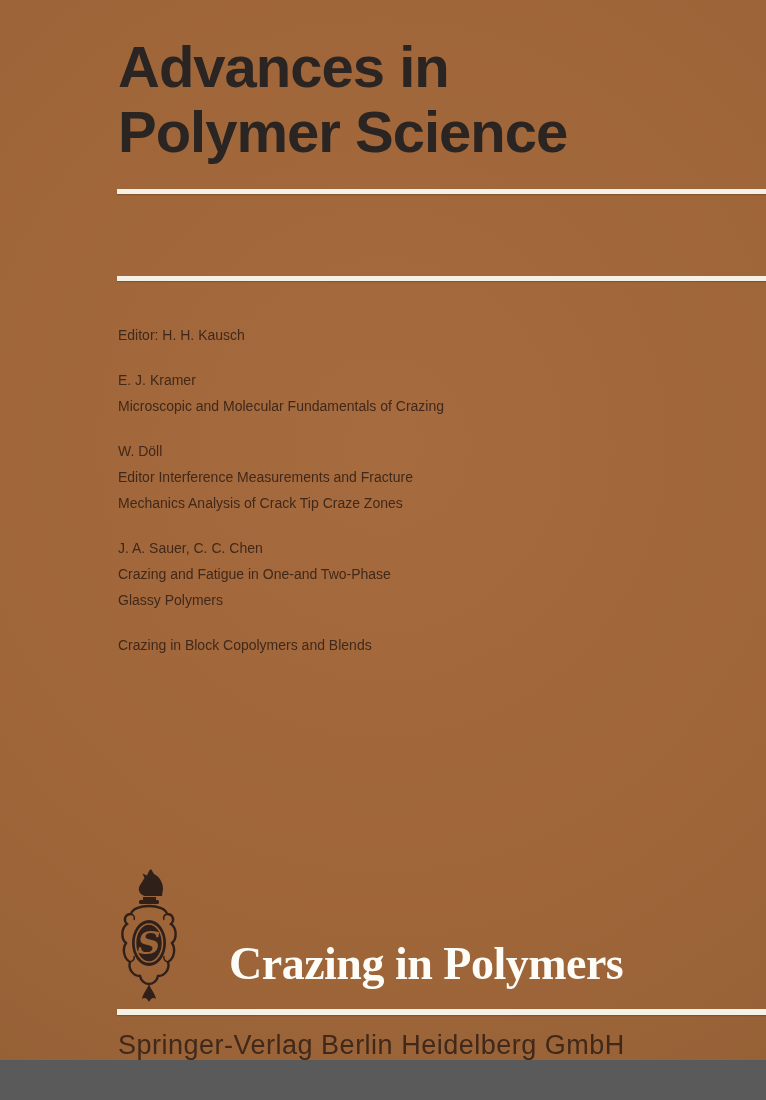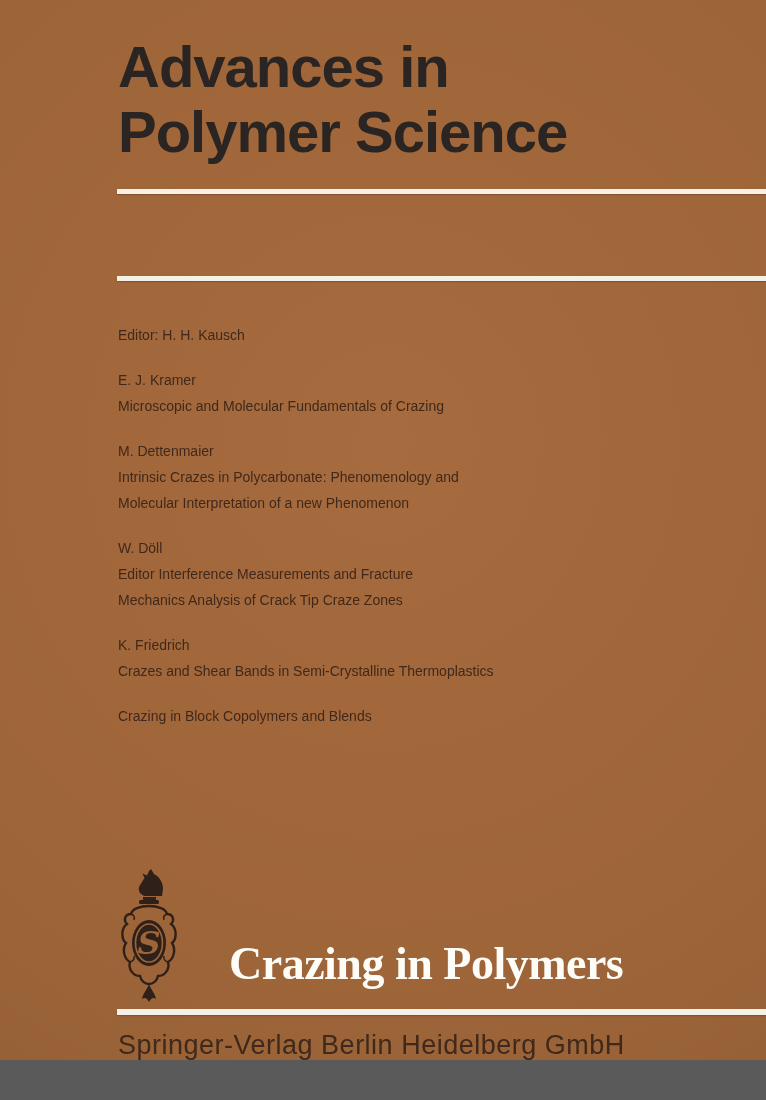--- a/index.html
+++ b/index.html
@@ -106,37 +106,33 @@
   <div class="rule rule-2"></div>
 
   <div class="contents">
     <p class="editor-line">Editor: H. H. Kausch</p>
 
     <div class="group">
       <p class="authors">E. J. Kramer</p>
       <p class="ctitle">Microscopic and Molecular Fundamentals of Crazing</p>
     </div>
 
-    <div class="group">
-      <p class="authors">M. Dettenmaier</p>
-      <p class="ctitle">Intrinsic Crazes in Polycarbonate: Phenomenology and
-Molecular Interpretation of a new Phenomenon</p>
-    </div>
 
     <div class="group">
       <p class="authors">W. Döll</p>
       <p class="ctitle">Editor Interference Measurements and Fracture
 Mechanics Analysis of Crack Tip Craze Zones</p>
     </div>
 
+    <div class="group">
+      <p class="authors">J. A. Sauer, C. C. Chen</p>
+      <p class="ctitle">Crazing and Fatigue in One-and Two-Phase
+Glassy Polymers</p>
+    </div>
 
-    <div class="group">
-      <p class="authors">K. Friedrich</p>
-      <p class="ctitle">Crazes and Shear Bands in Semi-Crystalline Thermoplastics</p>
-    </div>
 
     <div class="group">
       <p class="ctitle">Crazing in Block Copolymers and Blends</p>
     </div>
   </div>
 
   <svg class="logo" viewBox="0 0 64 140" xmlns="http://www.w3.org/2000/svg">
     <g fill="none" stroke="#30201a" stroke-width="2">
 
       <path d="M34 3 l3 5 c6 3 9 9 9 15 l-1 7 h-17 c-5 -1 -7.5 -6 -5.5 -10 l5 -8 -2 -4.5 4.5 2 2 -4.5 z" fill="#30201a" stroke="none"></path>

